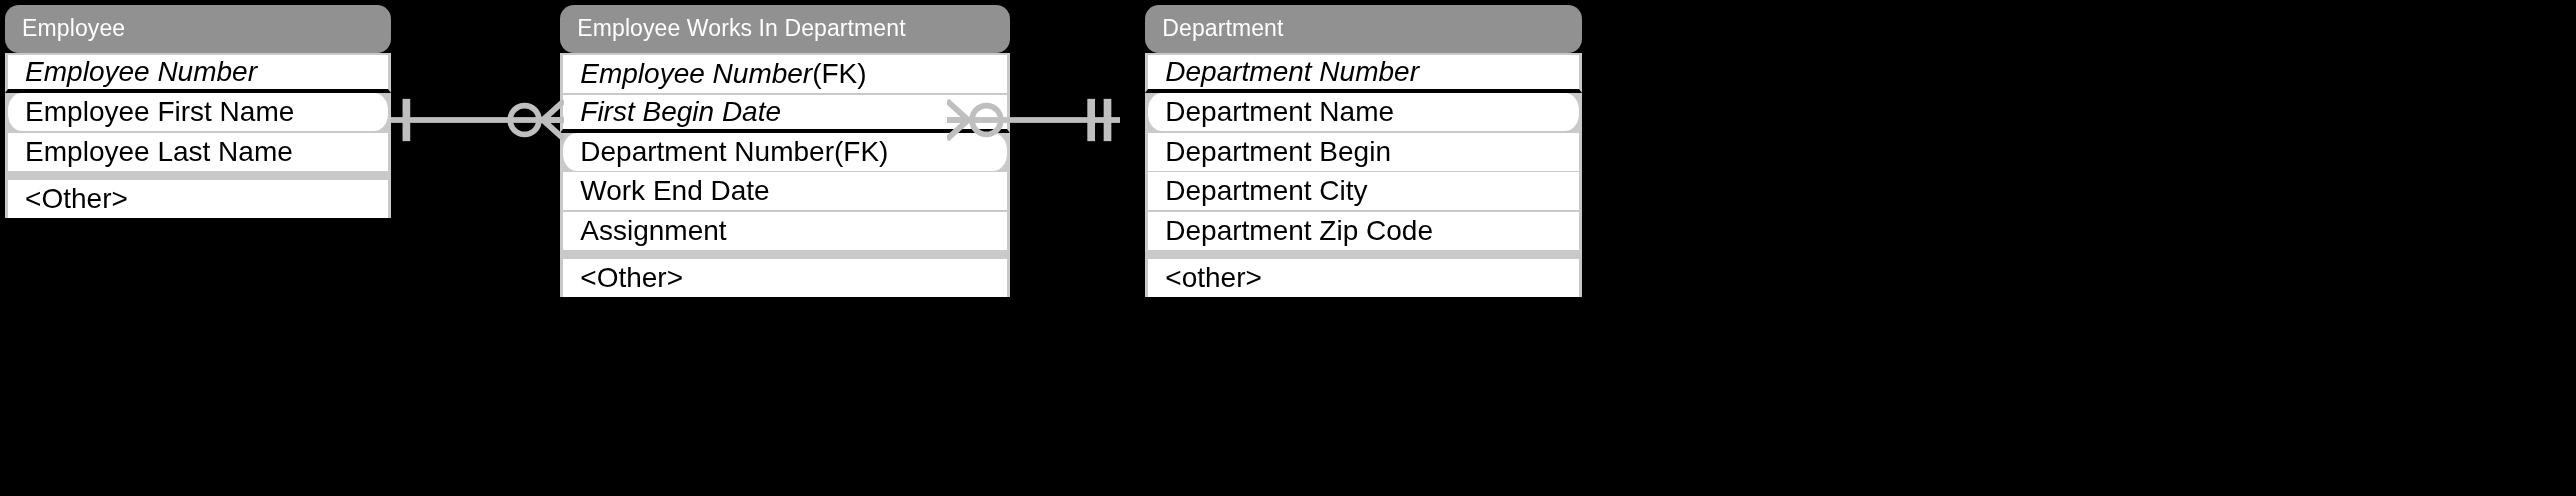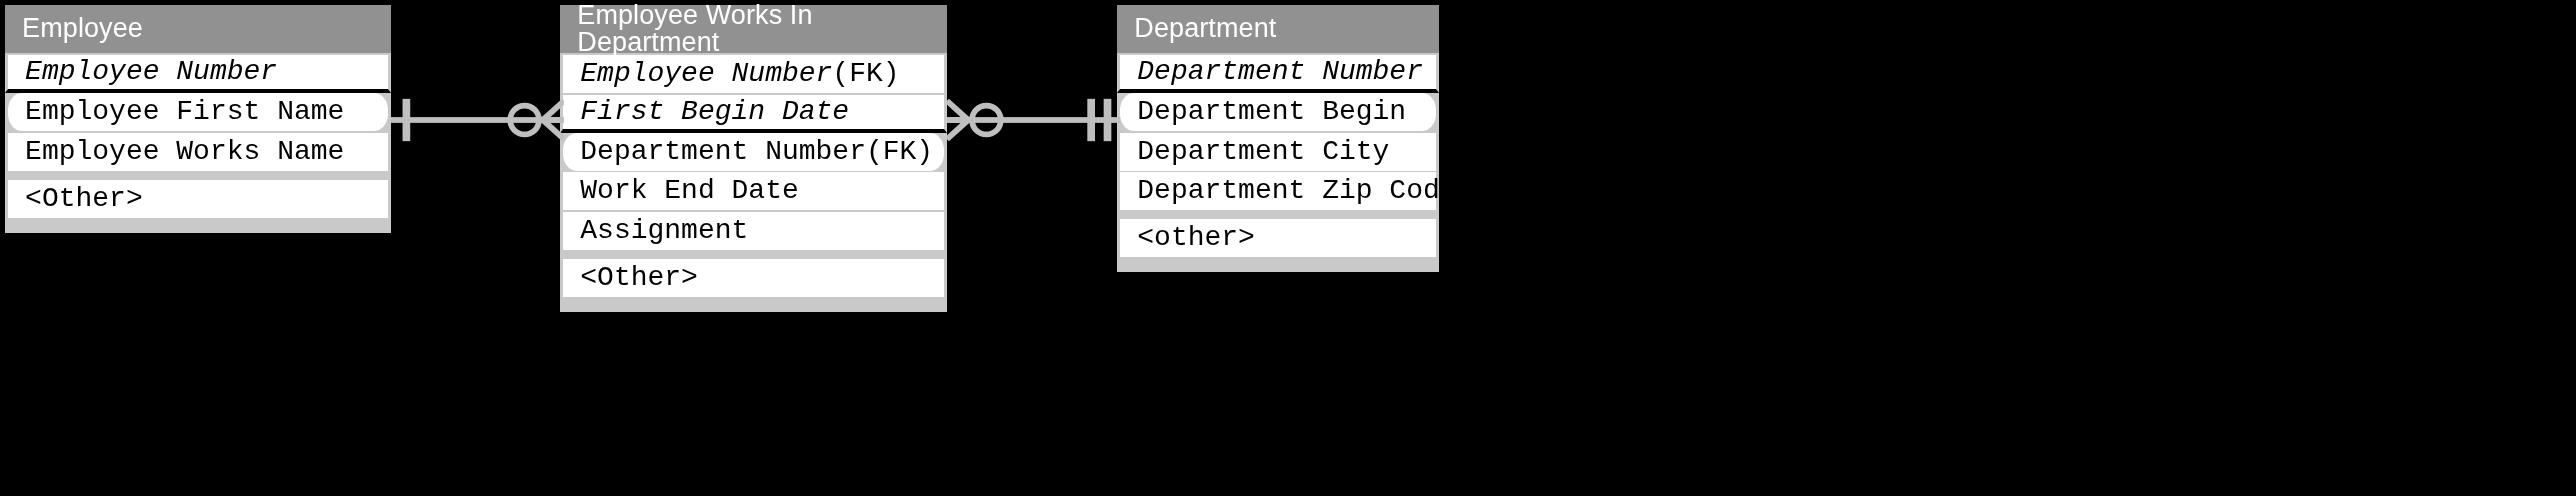--- a/index.html
+++ b/index.html
@@ -10,26 +10,27 @@
     -webkit-font-smoothing:antialiased;
   }
   .canvas{position:absolute;inset:0;background:#000000;}
 
   
   .entity{position:absolute;box-sizing:border-box;}
   .entity .hdr{
     box-sizing:border-box;
     background:#919191;
     color:#ffffff;
-    font-size:27px;
+    font-size:23px;
     line-height:1;
     padding:11.5px 0 11.5px 17.3px;
     height:48px;
     display:flex;align-items:center;
     letter-spacing:0.1px;
+    border-radius:14px;
   }
   .rows{background:#c9c9c9;padding-top:1.9px;}
   .row{
     box-sizing:border-box;
     background:#ffffff;
     color:#000000;
     font-size:28px;
     line-height:1;
     height:38px;
     display:flex;align-items:center;
@@ -40,21 +41,21 @@
     white-space:nowrap;
   }
   .row:last-child{margin-bottom:0;margin-top:9px;}
   .row.pk{font-style:italic;}
   .row.pk .suffix{font-style:normal;}
   .row.pkend{
     margin-bottom:0;
     border-bottom:4.8px solid #000000;
   }
   .rows .row.pkend + .row{margin-top:0;border-radius:17px;}
-  .entity .rows{padding-bottom:15px;font-family:Liberation Mono, monospace;}
+  .entity .rows{padding-bottom:0;}
 
   
   .conn{position:absolute;}
   .conn svg{display:block;}
 </style>
 </head>
 <body>
 
 <div class="canvas">
 
@@ -63,31 +64,31 @@
     <div class="rows">
       <div class="row pk pkend">
         <span>Employee Number</span>
           <span class="suffix"></span>
       </div>
       <div class="row">
         <span>Employee First Name</span>
           <span class="suffix"></span>
       </div>
       <div class="row">
-        <span>Employee Works Name</span>
+        <span>Employee Last Name</span>
           <span class="suffix"></span>
       </div>
       <div class="row">
         <span>&lt;Other&gt;</span>
           <span class="suffix"></span>
       </div>
     </div>
   </div>
 
-  <div class="entity" id="ent-works" style="left:560px;top:4.8px;width:387px;">
+  <div class="entity" id="ent-works" style="left:560px;top:4.8px;width:450px;">
     <div class="hdr">Employee Works In Department</div>
     <div class="rows">
       <div class="row pk">
         <span>Employee Number</span>
           <span class="suffix"> (FK)</span>
       </div>
       <div class="row pk pkend">
         <span>First Begin Date</span>
           <span class="suffix"></span>
       </div>
@@ -103,25 +104,29 @@
         <span>Assignment</span>
           <span class="suffix"></span>
       </div>
       <div class="row">
         <span>&lt;Other&gt;</span>
           <span class="suffix"></span>
       </div>
     </div>
   </div>
 
-  <div class="entity" id="ent-department" style="left:1117px;top:4.8px;width:322px;">
+  <div class="entity" id="ent-department" style="left:1145px;top:4.8px;width:437px;">
     <div class="hdr">Department</div>
     <div class="rows">
       <div class="row pk pkend">
         <span>Department Number</span>
+          <span class="suffix"></span>
+      </div>
+      <div class="row">
+        <span>Department Name</span>
           <span class="suffix"></span>
       </div>
       <div class="row">
         <span>Department Begin</span>
           <span class="suffix"></span>
       </div>
       <div class="row">
         <span>Department City</span>
           <span class="suffix"></span>
       </div>

